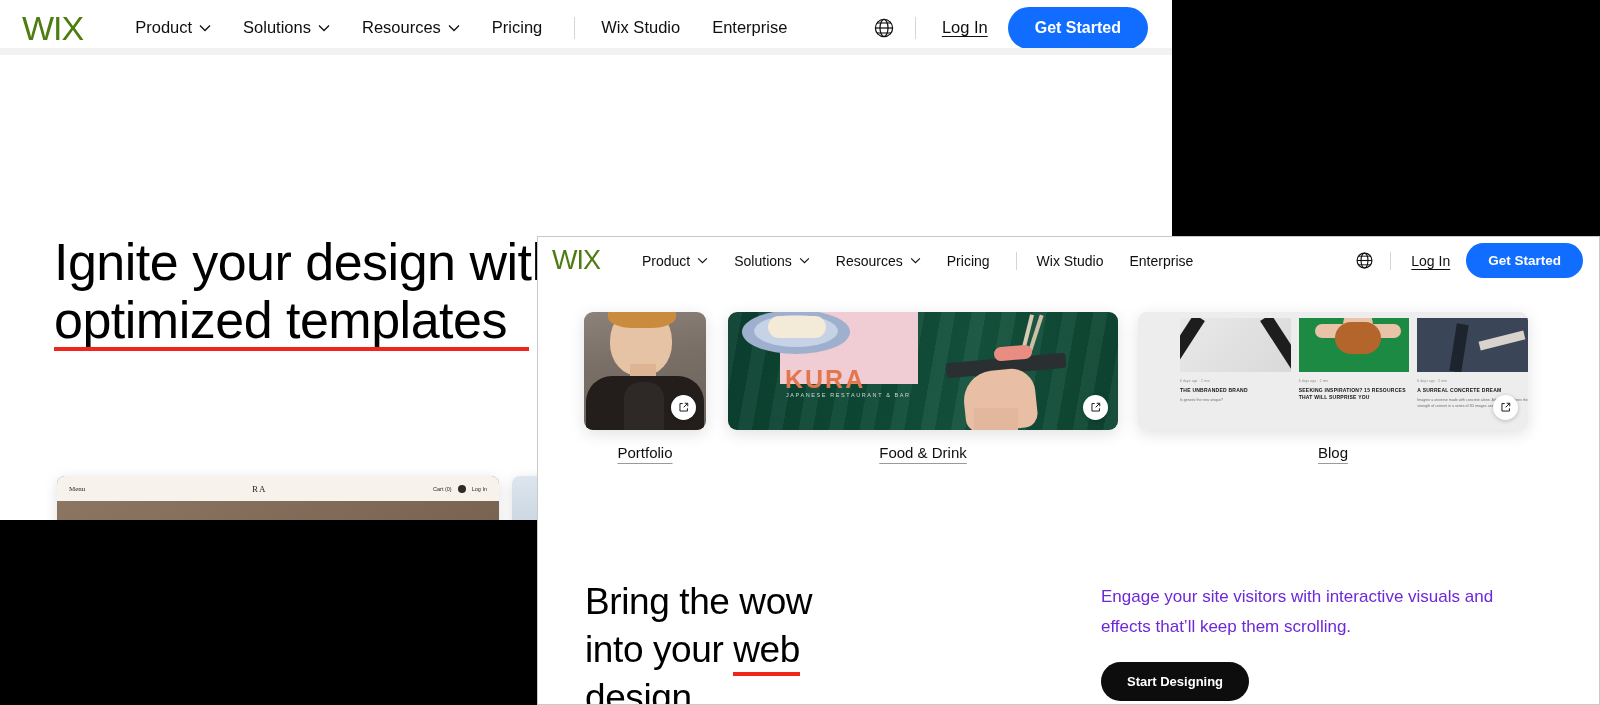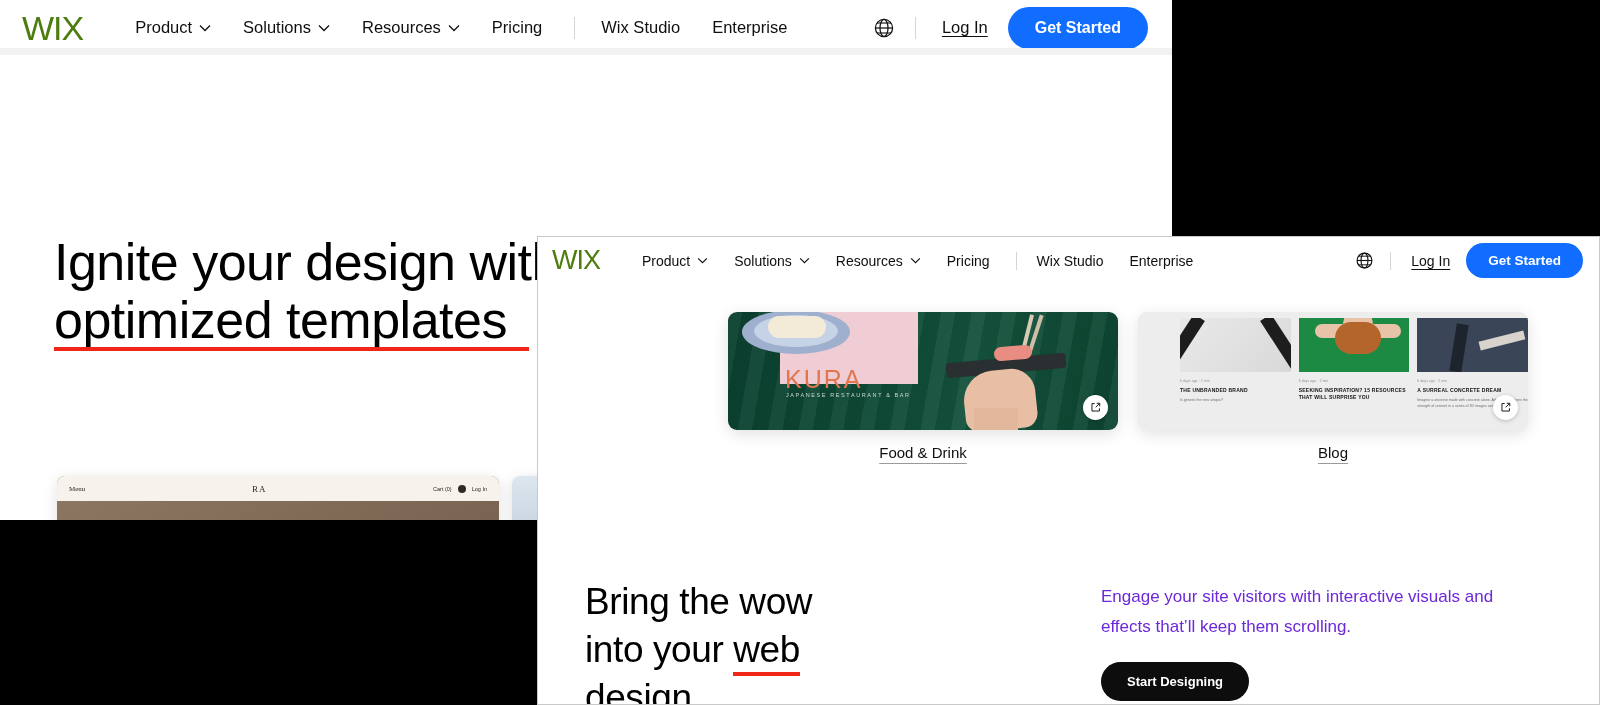--- a/index.html
+++ b/index.html
@@ -126,21 +126,21 @@
                   rgba(255,255,255,.045) 0 14px, rgba(0,0,0,.05) 14px 30px); }
   .fd-poster { position: absolute; left: 52px; top: -16px; width: 138px; height: 88px;
                background: #f0ccd4; }
   .fd-plate { position: absolute; left: 14px; top: -2px; width: 108px; height: 44px;
               border-radius: 50%; background: #9fb0cf; }
   .fd-plate2 { position: absolute; left: 26px; top: 3px; width: 84px; height: 32px;
                border-radius: 50%; background: #c6d2e6; }
   .fd-sushi { position: absolute; left: 40px; top: 4px; width: 58px; height: 22px;
               border-radius: 11px; background: #f3ead7; }
   .fd-kura { position: absolute; left: 57px; top: 53px; font-size: 25px;
-             letter-spacing: 2px; color: #e2764d; font-weight: 400;
+             letter-spacing: 2px; color: #e2764d; font-weight: 700;
              font-family: "Liberation Sans", sans-serif; }
   .fd-sub { position: absolute; left: 58px; top: 80px; font-size: 5.5px;
             letter-spacing: 1.6px; color: #cfd8cf; }
   .fd-hand { position: absolute; left: 236px; top: 58px; width: 72px; height: 60px;
              background: #e8bfa4; border-radius: 30px 24px 14px 14px;
              transform: rotate(-6deg); }
   .fd-arm { position: absolute; left: 246px; top: 96px; width: 44px; height: 30px;
             background: #e2b79b; }
   .fd-tray { position: absolute; left: 218px; top: 46px; width: 120px; height: 15px;
              background: #2a2f31; border-radius: 3px; transform: rotate(-5deg); }
@@ -350,20 +350,39 @@
         <div class="nav-divider"></div>
         <a class="login-link">Log In</a>
         <button class="cta-btn">Get Started</button>
       </div>
     </div>
 
     <div class="front-body">
 
       <div class="cards-row">
 
+        <div class="card card-portfolio" style="left:46px; top:28px; width:122px;">
+          <div class="card-thumb">
+            <div class="art-portfolio">
+              <div class="pf-face"></div>
+              <div class="pf-hair"></div>
+              <div class="pf-neck"></div>
+              <div class="pf-body"></div>
+              <div class="pf-shirt"></div>
+            </div>
+            <div class="ext-btn">
+              <svg width="11" height="11" viewBox="0 0 14 14">
+                <path d="M6 2H2.5v9.5H12V8" stroke="#111" stroke-width="1.2" fill="none"></path>
+                <path d="M8.5 1.6H12.4V5.5" stroke="#111" stroke-width="1.2" fill="none"></path>
+                <line x1="12.2" y1="1.8" x2="7.2" y2="6.8" stroke="#111" stroke-width="1.2"></line>
+              </svg>
+            </div>
+          </div>
+          <div class="card-label">Portfolio</div>
+        </div>
 
         <div class="card card-food" style="left:190px; top:28px; width:390px;">
           <div class="card-thumb">
             <div class="art-food">
               <div class="fd-stripes"></div>
               <div class="fd-poster"></div>
               <div class="fd-plate"></div>
               <div class="fd-plate2"></div>
               <div class="fd-sushi"></div>
               <div class="fd-kura">KURA</div>

